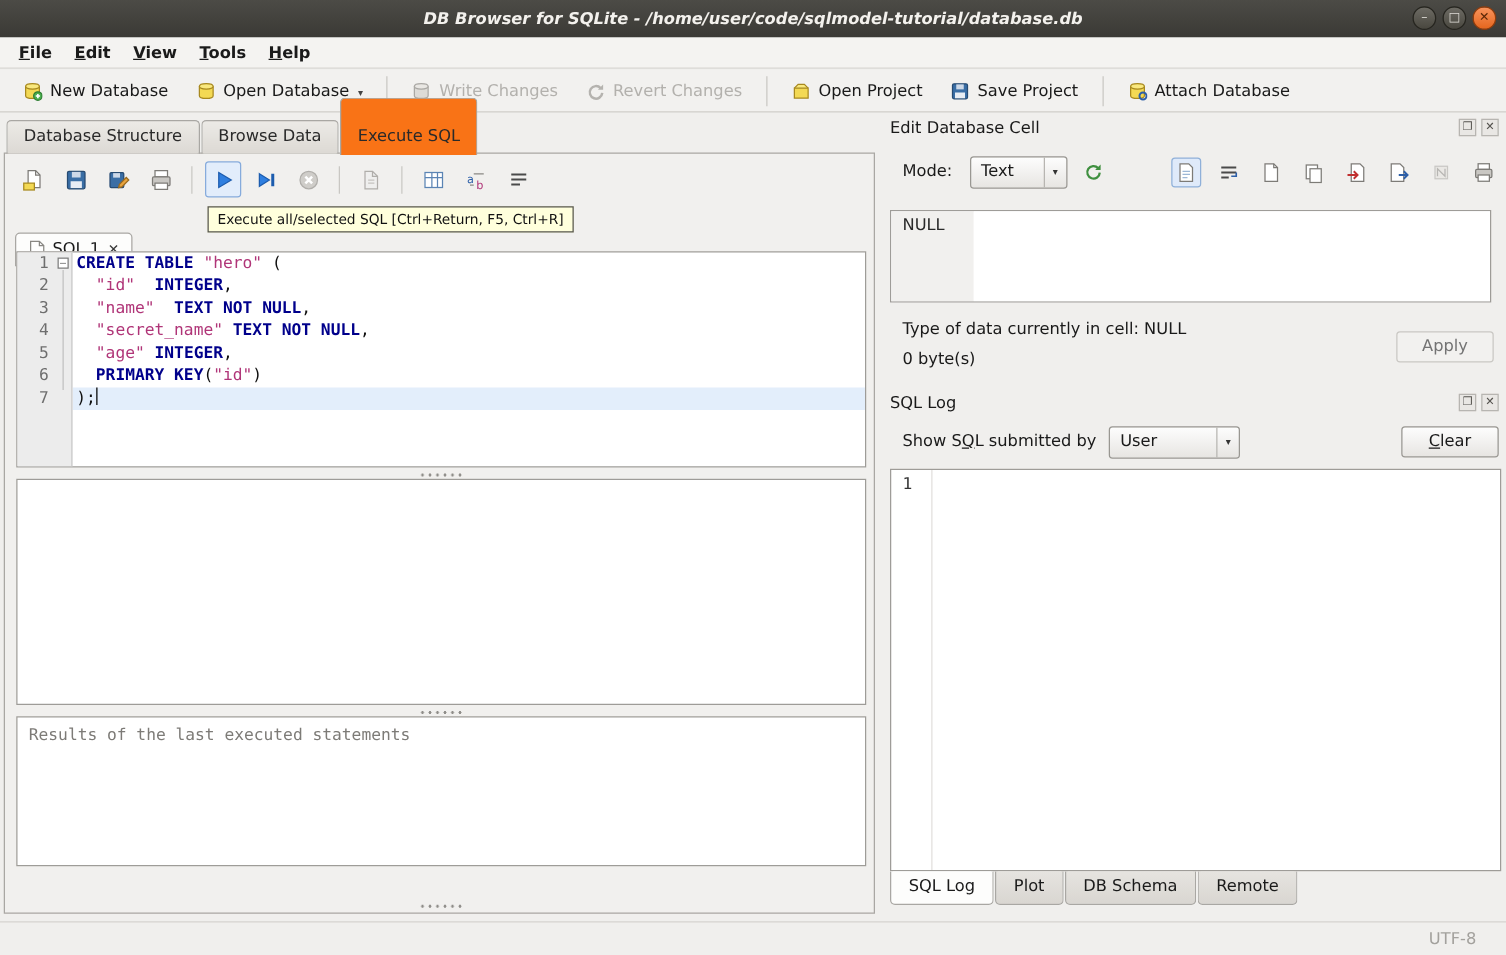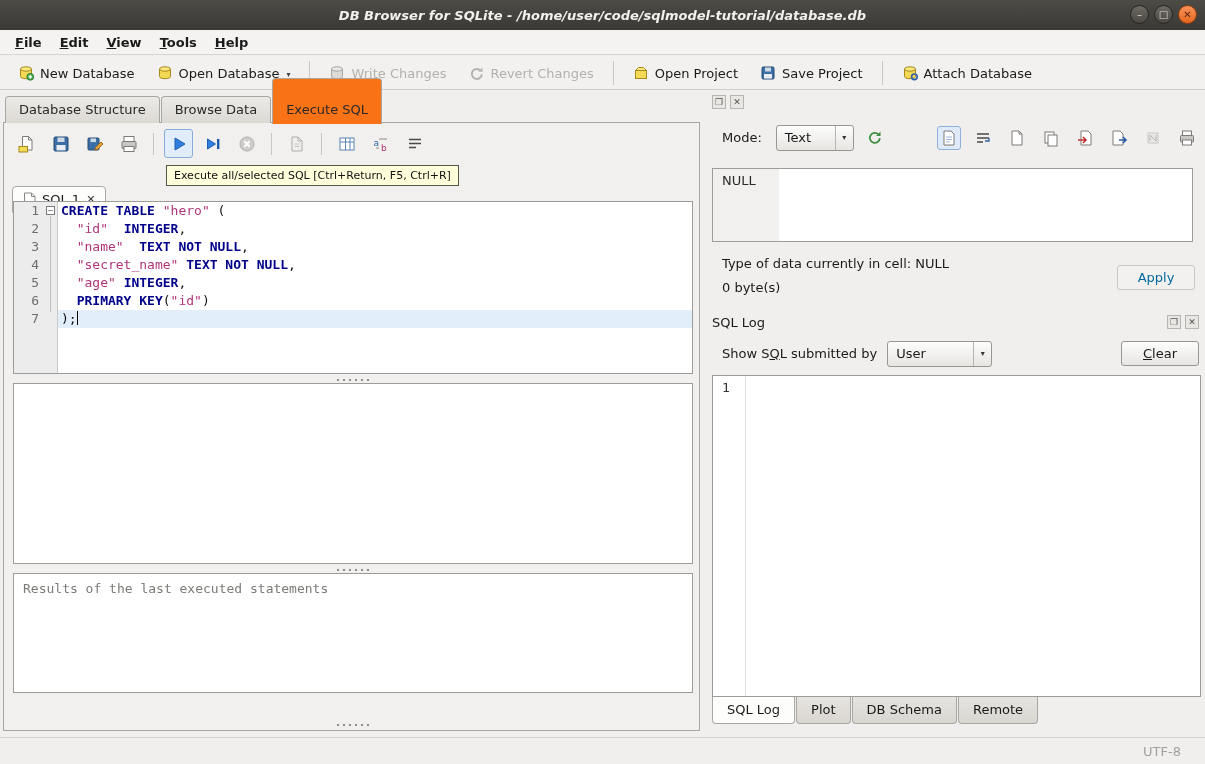--- a/index.html
+++ b/index.html
@@ -91,21 +91,21 @@
     align-items:center; justify-content:center; font-size:8px; color:#333; }
   .iconbtn { width:24px; height:24px; display:flex; align-items:center; justify-content:center;
     border:1px solid transparent; border-radius:3px; background:none; cursor:pointer; }
   .iconbtn.pressed { border:1px solid #8fb0d9; background:#dfeafa; }
   .iconbtn.disabled { cursor:default; opacity:.55; }
   .cell-box { position:absolute; left:6px; width:481px; height:74px; border:1px solid #9e9c98; background:#fff; display:flex; }
   .cell-gutter { width:66px; background:#f1f0ee; padding:4px 0 0 9px; color:#2a2a2a; }
   .cell-text { flex:1; background:#fff; }
   .qbtn { height:25px; background:linear-gradient(#fdfdfd,#e7e5e2); border:1px solid #999792;
     border-radius:3px; font:inherit; padding:0 12px; cursor:pointer; color:#1a1a1a; }
-  .qbtn.disabled { background:#f2f1ef; border-color:#c9c7c3; color:#0369a1; cursor:default; }
+  .qbtn.disabled { background:#f2f1ef; border-color:#c9c7c3; color:#737373; cursor:default; }
   .qbtn u { text-decoration:underline; }
   .log-box { position:absolute; left:6px; width:489px; height:322px; border:1px solid #9e9c98; background:#fff; display:flex;
     font-family:"DejaVu Sans Mono","Liberation Mono",monospace; font-size:13px; }
   .log-gutter { width:33px; border-right:1px solid #e2e0dd; padding:4px 0 0 9px; color:#333; }
   .dock-tabs { position:absolute; left:6px; display:flex; }
   .dtab { padding:5px 14px 6px; background:linear-gradient(#e6e4e0,#d9d6d1); border:1px solid #a9a7a3;
     border-top:none; border-radius:0 0 4px 4px; margin-right:1px; cursor:pointer; }
   .dtab.active { background:#fdfdfc; }
   
   .statusbar { position:absolute; left:0; right:0; bottom:0; height:27px; background:#f0efed;
@@ -340,20 +340,21 @@
       </div>
 
       <div class="splitter" style="top:598px">
           <div class="dots"></div>
         </div>
     </div>
 
     <div class="right-panel">
 
       <div class="dock-header" style="top:2px">
+        <span class="dtitle">Edit Database Cell</span>
         <div class="dock-icons">
           <div class="dockbtn">❐</div>
           <div class="dockbtn">✕</div>
         </div>
       </div>
 
       <div class="row" style="top:34px; height:27px;">
         <span class="lbl">Mode:</span>
         <div class="combo" style="width:78px; margin-left:14px;">
           <span class="cval">Text</span>

